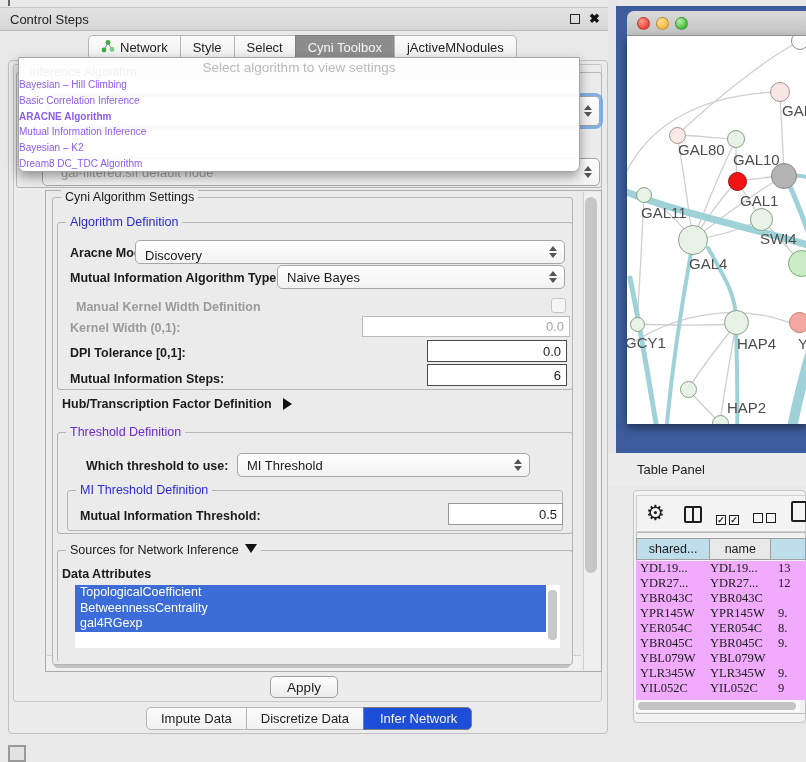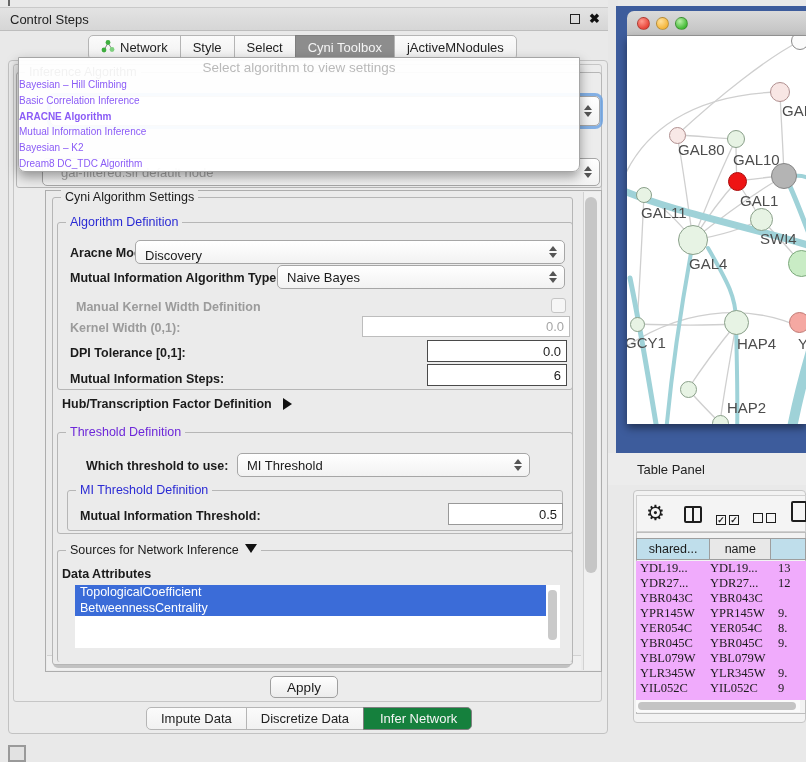--- a/index.html
+++ b/index.html
@@ -73,21 +73,21 @@
   .list-vthumb { left:548px; top:590px; width:9px; height:50px; background:#c9c9c9; border-radius:4px; }
 
   .apply-btn { left:270px; top:676px; width:68px; height:22px; border:1px solid #9f9f9f; border-radius:5px;
     background:linear-gradient(#fefefe,#ececec); font-size:13.5px; display:flex; align-items:center; justify-content:center; }
 
   .segbar { left:146px; top:707px; height:23px; display:flex; }
   .seg { height:23px; display:flex; align-items:center; padding:0 14px; font-size:13px; color:#222;
     background:linear-gradient(#fbfbfb,#f1f1f1); border:1px solid #b5b5b5; margin-left:-1px; white-space:nowrap; }
   .seg:first-child { border-radius:5px 0 0 5px; margin-left:0; }
   .seg:last-child { border-radius:0 5px 5px 0; }
-  .seg.sel { background:#15803d; color:#f5f5f5; border-color:#7f7f7f;padding-left:16px; }
+  .seg.sel { background:#1d4ed8; color:#f5f5f5; border-color:#7f7f7f;padding-left:16px; }
 
   .cut-icon { left:8px; top:745px; width:18px; height:17px; border:2px solid #9a9a9a; background:#e2e2e2; }
   .top-tick { left:8px; top:0; width:2px; height:6px; background:#666; }
 
   
   .gutter { left:608px; top:0; width:10px; height:455px; background:#e7e7e7; }
   .desktop { left:616px; top:6px; width:190px; height:449px; background:#3d5c9c; }
   .net-titlebar { left:627px; top:11px; width:179px; height:25px;
     background:linear-gradient(#dadada,#c2c2c2); border-radius:7px 0 0 0; border-bottom:1px solid #9a9a9a;
     display:flex; align-items:center; padding-left:10px; }
@@ -268,20 +268,21 @@
 
   <div class="grp" style="left:57px; top:550px; width:516px; height:112px; border-bottom:none;">
     <span class="legend" style="background:#ebebeb; color:#1b1b1b;">
       <span>Sources for Network Inference</span><span class="arrow-down"></span>
     </span>
   </div>
   <span class="lbl" style="left:62px; top:567px;">Data Attributes</span>
   <div class="abs listbox">
     <div class="li">TopologicalCoefficient</div>
     <div class="li">BetweennessCentrality</div>
+    <div class="li">gal4RGexp</div>
   </div>
   <div class="abs list-vthumb"></div>
 
   <div class="abs apply-btn">
     <span>Apply</span>
   </div>
 
   <div class="abs segbar">
     <div class="seg">
         <span>Impute Data</span>

